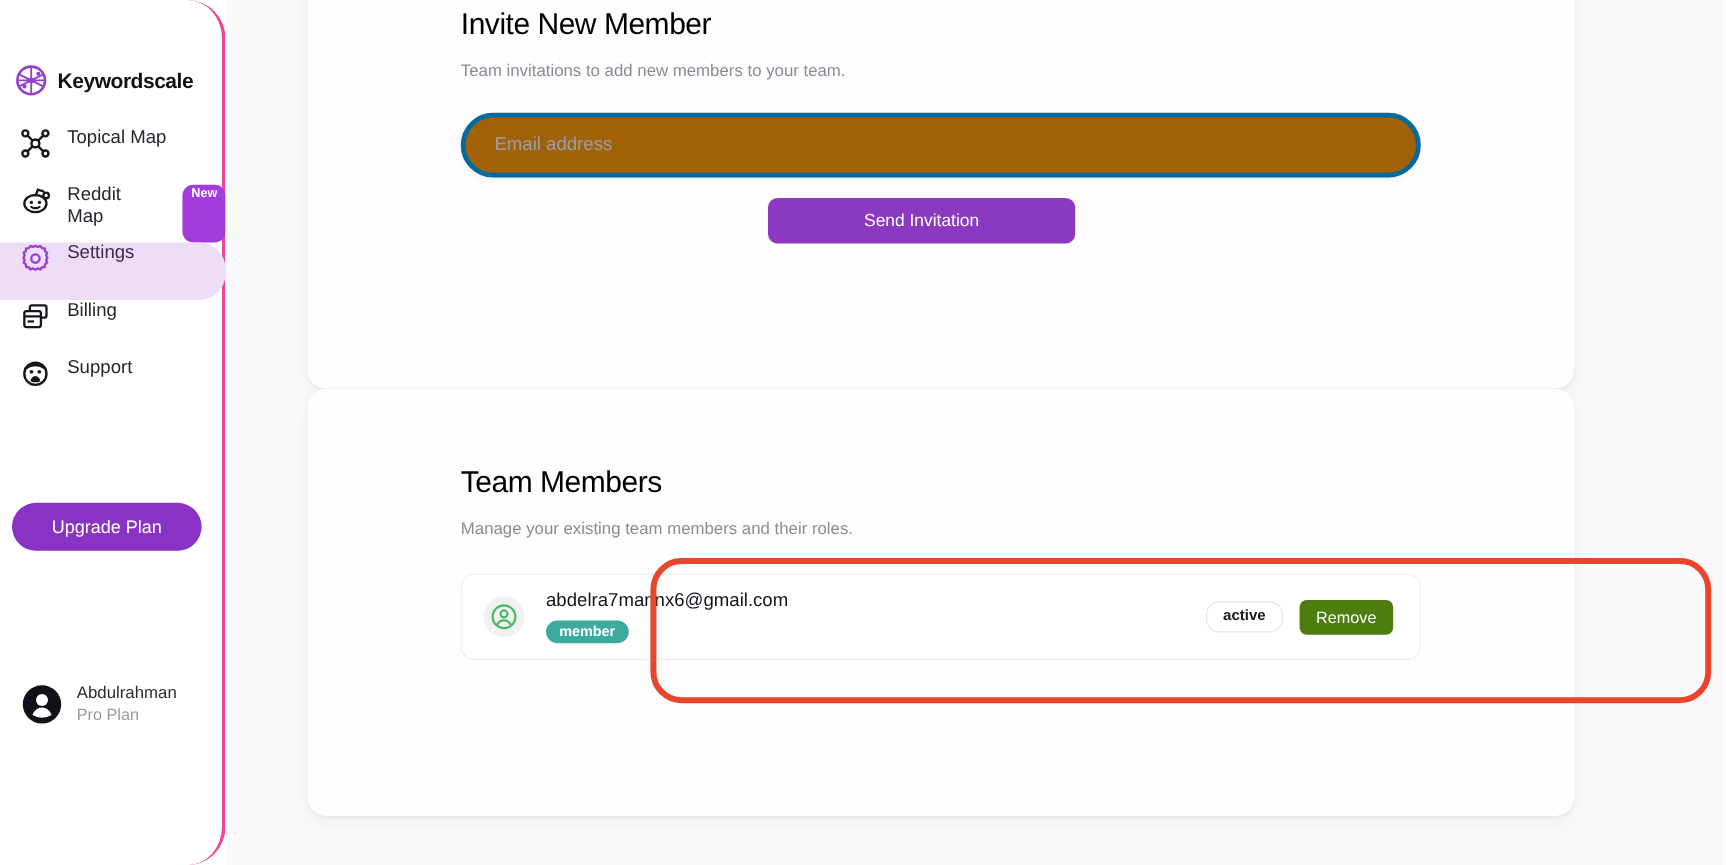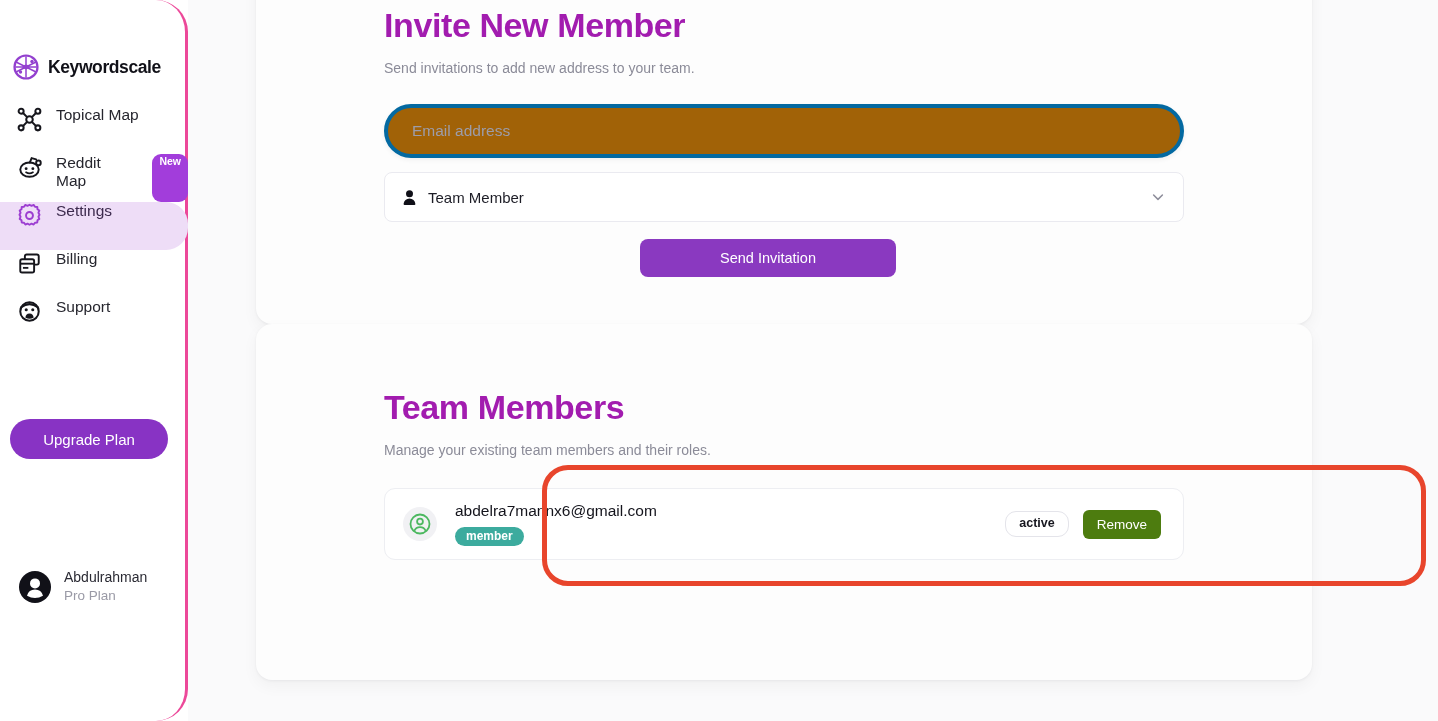--- a/index.html
+++ b/index.html
@@ -86,21 +86,21 @@
     background: #fdfdfd;
     border-radius: 16px;
     box-shadow: 0 1px 3px rgba(18,18,30,0.05), 0 6px 16px rgba(18,18,30,0.045);
   }
   #card-invite { top: -56px; height: 380px; }
   #card-team   { top: 324px; height: 356px; }
 
   .card-inner { padding: 0 128px; }
 
   .section-title {
-    font-size: 34px; font-weight: 700; color: #a21caf;
+    font-size: 25px; font-weight: 400; color: #000000;
     letter-spacing: -0.4px;
   }
   .section-sub {
     font-size: 14px; color: #8b8b98; margin-top: 15px;
   }
 
   .email-input {
     display: block;
     margin-top: 28px;
     width: 800px; height: 54px;
@@ -295,38 +295,24 @@
       </span>
     </div>
 
   </aside>
 
   <main class="main">
 
     <section class="card" id="card-invite">
       <div class="card-inner" style="padding-top:62px">
         <h2 class="section-title">Invite New Member</h2>
-        <p class="section-sub">Send invitations to add new address to your team.</p>
+        <p class="section-sub">Team invitations to add new members to your team.</p>
 
         <input class="email-input" type="text" placeholder="Email address" style="">
 
-        <div class="role-select">
-          <span class="role-ico">
-            <svg viewBox="0 0 17 17" width="17" height="17">
-              <circle cx="8.5" cy="4.8" r="3.5" fill="#101018"></circle>
-              <path d="M8.5 9.4 a6.1 6.1 0 0 0 -5.9 5.6 a0.9 0.9 0 0 0 0.9 0.9 h10 a0.9 0.9 0 0 0 0.9 -0.9 a6.1 6.1 0 0 0 -5.9 -5.6 z" fill="#101018"></path>
-            </svg>
-          </span>
-          <span class="role-text">Team Member</span>
-          <span class="chev">
-            <svg viewBox="0 0 14 14" width="14" height="14">
-              <path d="M2.6 5 L7 9.4 L11.4 5" fill="none" stroke="#8d8d9a" stroke-width="1.5" stroke-linecap="round" stroke-linejoin="round"></path>
-            </svg>
-          </span>
-        </div>
 
         <button class="send-btn">Send Invitation</button>
       </div>
     </section>
 
     <section class="card" id="card-team">
       <div class="card-inner" style="padding-top:64px">
         <h2 class="section-title">Team Members</h2>
         <p class="section-sub">Manage your existing team members and their roles.</p>
 

